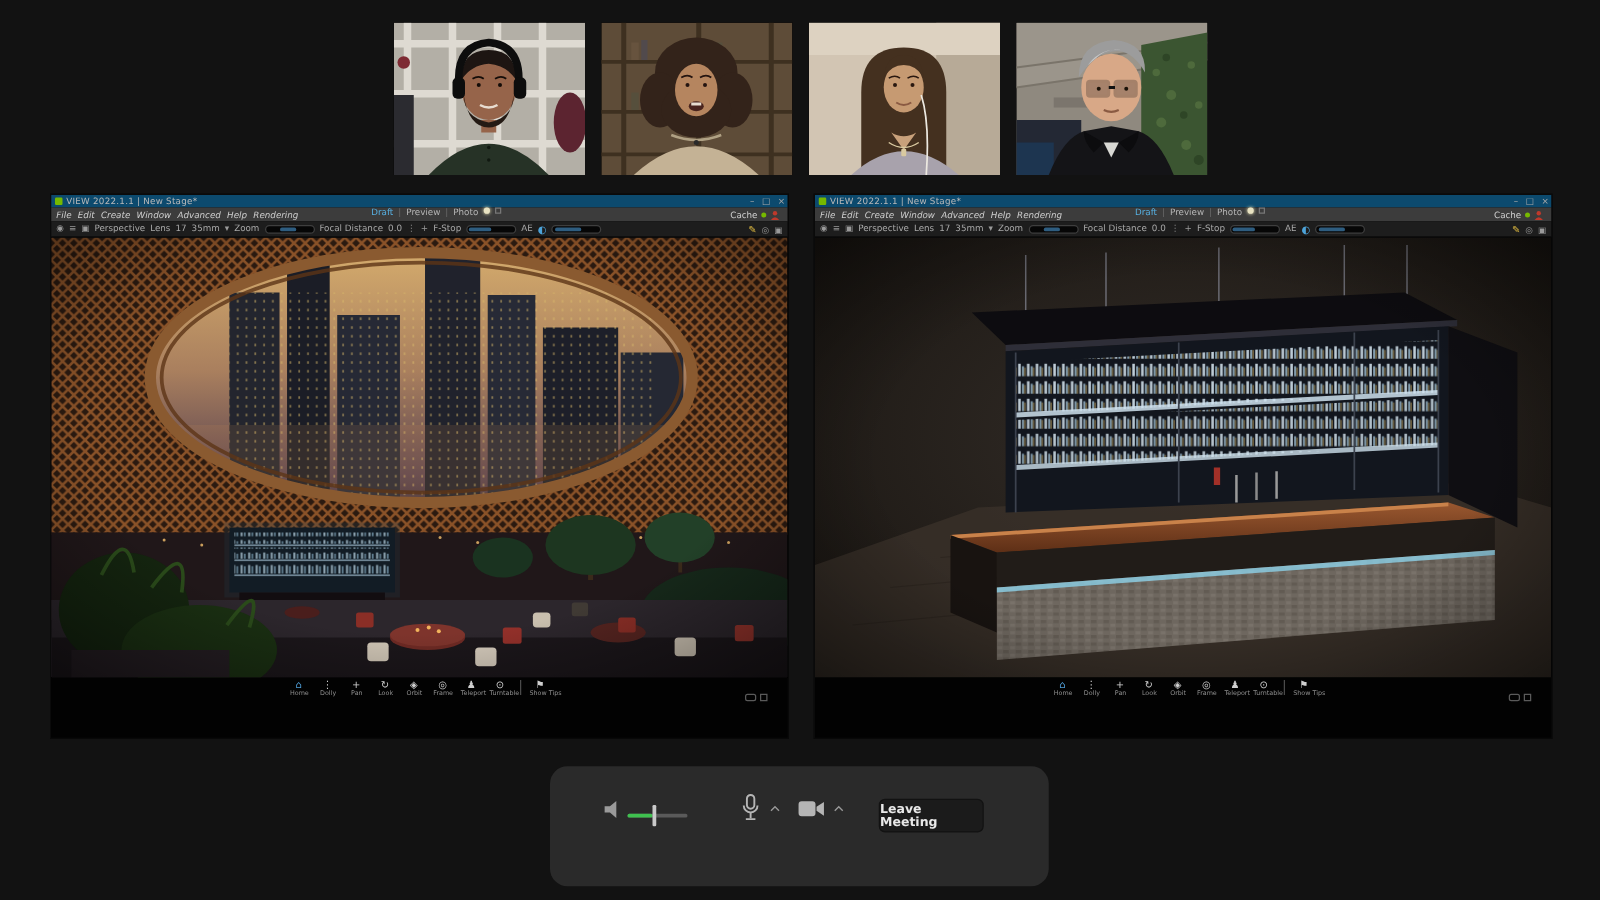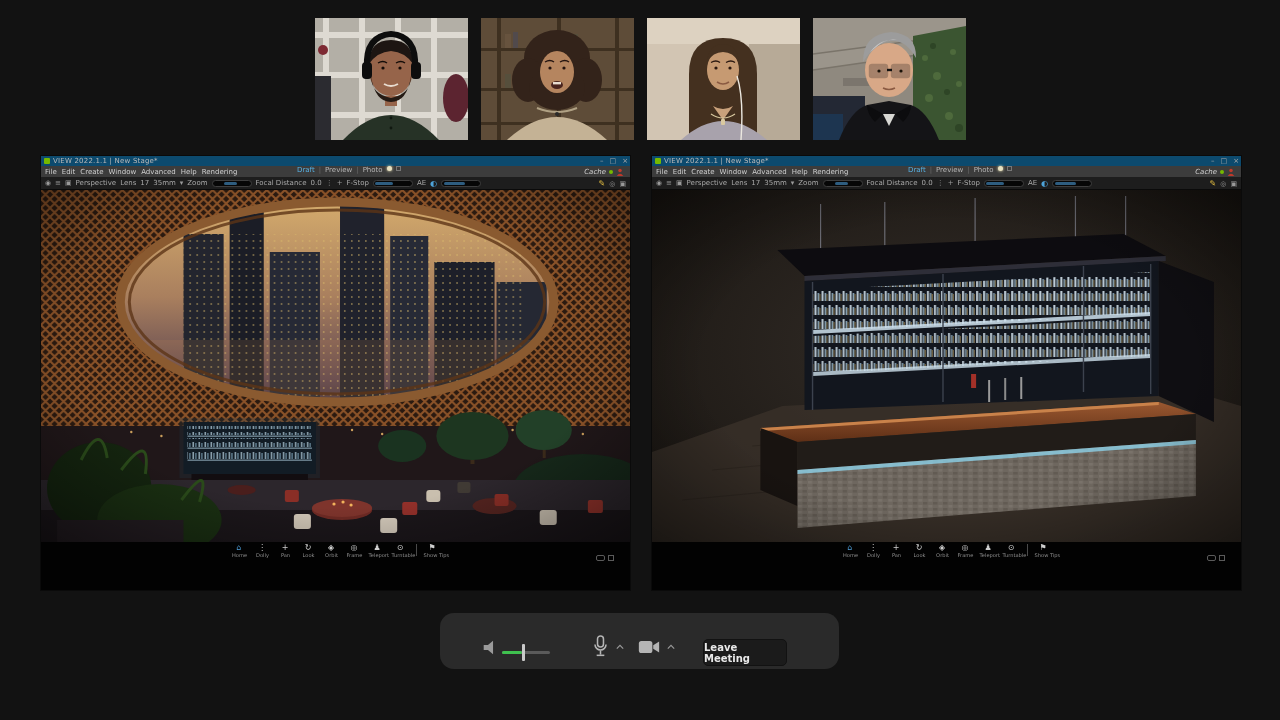--- a/index.html
+++ b/index.html
@@ -18,30 +18,30 @@
 
   .titlebar { height:10px; background:#0c4a6e; display:flex; align-items:center;
               padding:0 3px; font-size:7px; color:#b9b9b9; position:relative; }
   .appicon { width:6px; height:6px; background:#76b900; border-radius:1px; margin-right:3px; flex:0 0 auto; }
   .t-title { white-space:nowrap; letter-spacing:.2px; }
   .winbtns { position:absolute; right:2px; top:0; display:flex; gap:6px; font-size:7px; color:#aaa; }
   .winbtns span { cursor:default; line-height:10px; }
 
   .menubar { height:11px; background:#3c3c3c; display:flex; align-items:center;
              padding:0 4px; font-size:7px; color:#cfcfcf; position:relative; }
-  .menubar .m { margin-right:5px; white-space:nowrap; }
+  .menubar .m { margin-right:5px; white-space:nowrap;font-style:italic; }
   .tabs { position:absolute; left:256px; top:0; height:11px; display:flex; 
           gap:4px; font-size:7px; }
   .tab { color:#b5b5b5; } .tab.active { color:#57b1e3; }
   .tabsep { color:#6a6a6a; }
   .bulb { width:5px; height:5px; border-radius:50%; background:#e8e2c2;
           box-shadow:0 0 3px #fff8c8; display:inline-block; }
   .tabsq { width:5px; height:5px; border:1px solid #777; display:inline-block; }
   .cachewrap { position:absolute; right:6px; top:0; height:11px; display:flex;
-               align-items:center; gap:3px; font-size:7px; color:#cfcfcf;font-style:italic; }
+               align-items:center; gap:3px; font-size:7px; color:#cfcfcf; }
   .greendot { width:4px; height:4px; border-radius:50%; background:#76b900; display:inline-block; }
 
   .toolbar { height:13px; background:#1d1d1d; display:flex; align-items:center;
              padding:0 4px; font-size:7px; color:#a8a8a8; gap:4px; position:relative;
              border-bottom:1px solid #0a0a0a; }
   .toolbar .ic { color:#9a9a9a; font-size:7px; }
   .pill { width:40px; height:7px; background:#060606; border:1px solid #3e3e3e;
           border-radius:4px; position:relative; flex:0 0 auto; }
   .pill i { position:absolute; top:1px; bottom:1px; background:#2e5d80; border-radius:3px; display:block; }
   .pill.zoom i { left:30%; width:34%; }
@@ -63,21 +63,21 @@
   .navitem .nicon { font-size:8px; color:#cfcfcf; line-height:9px; display:block; }
   .navitem.home .nicon { color:#4f9fd9; }
   .navitem .nlab { font-size:6px; color:#8f8f8f; display:block; transform:scale(.85);
                    transform-origin:center top; white-space:nowrap; }
   .navdiv { width:1px; height:12px; background:#4a4a4a; margin:1px 3px 0; }
   .mini-icons { position:absolute; right:16px; top:13px; display:flex; gap:3px; align-items:center; }
   .mini-a { width:9px; height:6px; border:1px solid #5a5a5a; border-radius:2px; }
   .mini-b { width:6px; height:6px; border:1px solid #5a5a5a; }
 
   
-  .dock { position:absolute; left:440px; top:613px; width:399px; height:56px;
+  .dock { position:absolute; left:440px; top:613px; width:399px; height:96px;
           background:#2a2a2a; border-radius:14px; }
   .dock-inner { position:absolute; left:0; top:0; right:0; bottom:0; }
   .spk { position:absolute; left:42px; top:26px; }
   .volslider { position:absolute; left:62px; top:38px; width:48px; height:3px;
                background:#5a5a5a; border-radius:2px; }
   .volfill { position:absolute; left:0; top:0; height:3px; background:#3fc14f;
              border-radius:2px; }
   .volhandle { position:absolute; top:-7px; width:3px; height:17px; background:#c9c9c9;
                border-radius:1px; }
   .micwrap { position:absolute; left:152px; top:22px; display:flex; align-items:center; gap:7px; }

